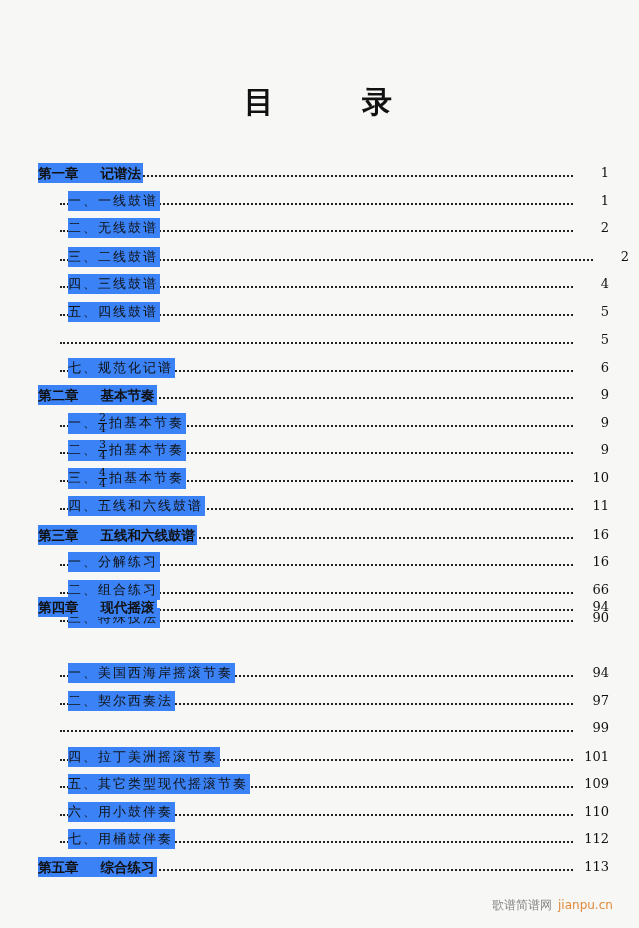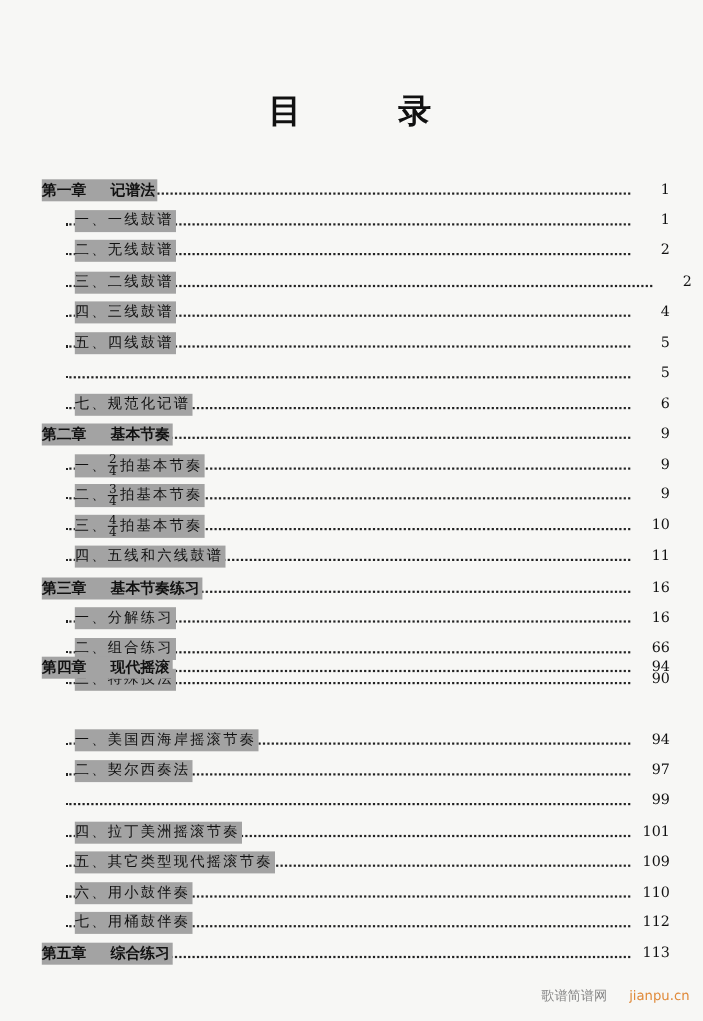--- a/index.html
+++ b/index.html
@@ -16,21 +16,21 @@
     position:absolute; top:0; font-size:30px; font-weight:bold; line-height:36px;
   }
   .title .t1 { left:244px; }
   .title .t2 { left:362px; }
   .toc { position:absolute; left:0; top:0; width:639px; }
   .row {
     position:absolute; left:0; width:639px; height:20px;
     font-size:13px; line-height:20px;
   }
   .row .label {
-    position:absolute; white-space:nowrap; background:#a3a3a3; padding-right:2px; z-index:2;
+    position:absolute; white-space:nowrap; background:#3b82f6; padding-right:2px; z-index:2;
   }
   .row.chapter .label { left:38px; font-weight:bold; font-size:13.5px; }
   .row.chapter .label .ch-name { margin-left:22px; }
   .row.section .label { left:68px; letter-spacing:2px; }
   .row .leader {
     position:absolute; left:60px; right:66px; top:12px;
     border-bottom:2px dotted #222; z-index:1;
   }
   .row .page {
     position:absolute; right:30px; width:30px; text-align:right;
@@ -40,21 +40,21 @@
     display:inline-block; vertical-align:middle; text-align:center;
     font-family:"DejaVu Serif", serif; font-size:11px; line-height:10px;
     margin:0 2px 0 0; letter-spacing:0;
   }
   .frac .num { display:block; border-bottom:1px solid #111; padding:0 1px; }
   .frac .den { display:block; }
   .watermark {
     position:absolute; left:492px; top:897px; font-size:12px; color:#888;
     white-space:nowrap;
   }
-  .watermark .wm-en { color:#e08a3a; margin-left:20px; }
+  .watermark .wm-en { color:#e08a3a; margin-left:6px; }
 </style>
 </head>
 <body>
 
 <div class="title">
   <span class="t1">目</span>
   <span class="t2">录</span>
 </div>
 
 <div class="toc" id="toc">
@@ -117,21 +117,21 @@
       <span class="label"><span>三、</span><span class="frac"><span class="num">4</span><span class="den">4</span></span><span>拍基本节奏</span></span>
       <span class="page">10</span>
     </div>
     <div class="row section" style="top: 496px;">
       <span class="leader"></span>
       <span class="label">四、五线和六线鼓谱</span>
       <span class="page">11</span>
     </div>
     <div class="row chapter" style="top: 525px;">
       <span class="leader"></span>
-      <span class="label"><span>第三章</span><span class="ch-name">基本节奏练习</span></span>
+      <span class="label"><span>第三章</span><span class="ch-name">五线和六线鼓谱</span></span>
       <span class="page">16</span>
     </div>
     <div class="row section" style="top: 552px;">
       <span class="leader"></span>
       <span class="label">一、分解练习</span>
       <span class="page">16</span>
     </div>
     <div class="row section" style="top: 580px;">
       <span class="leader"></span>
       <span class="label">二、组合练习</span>

